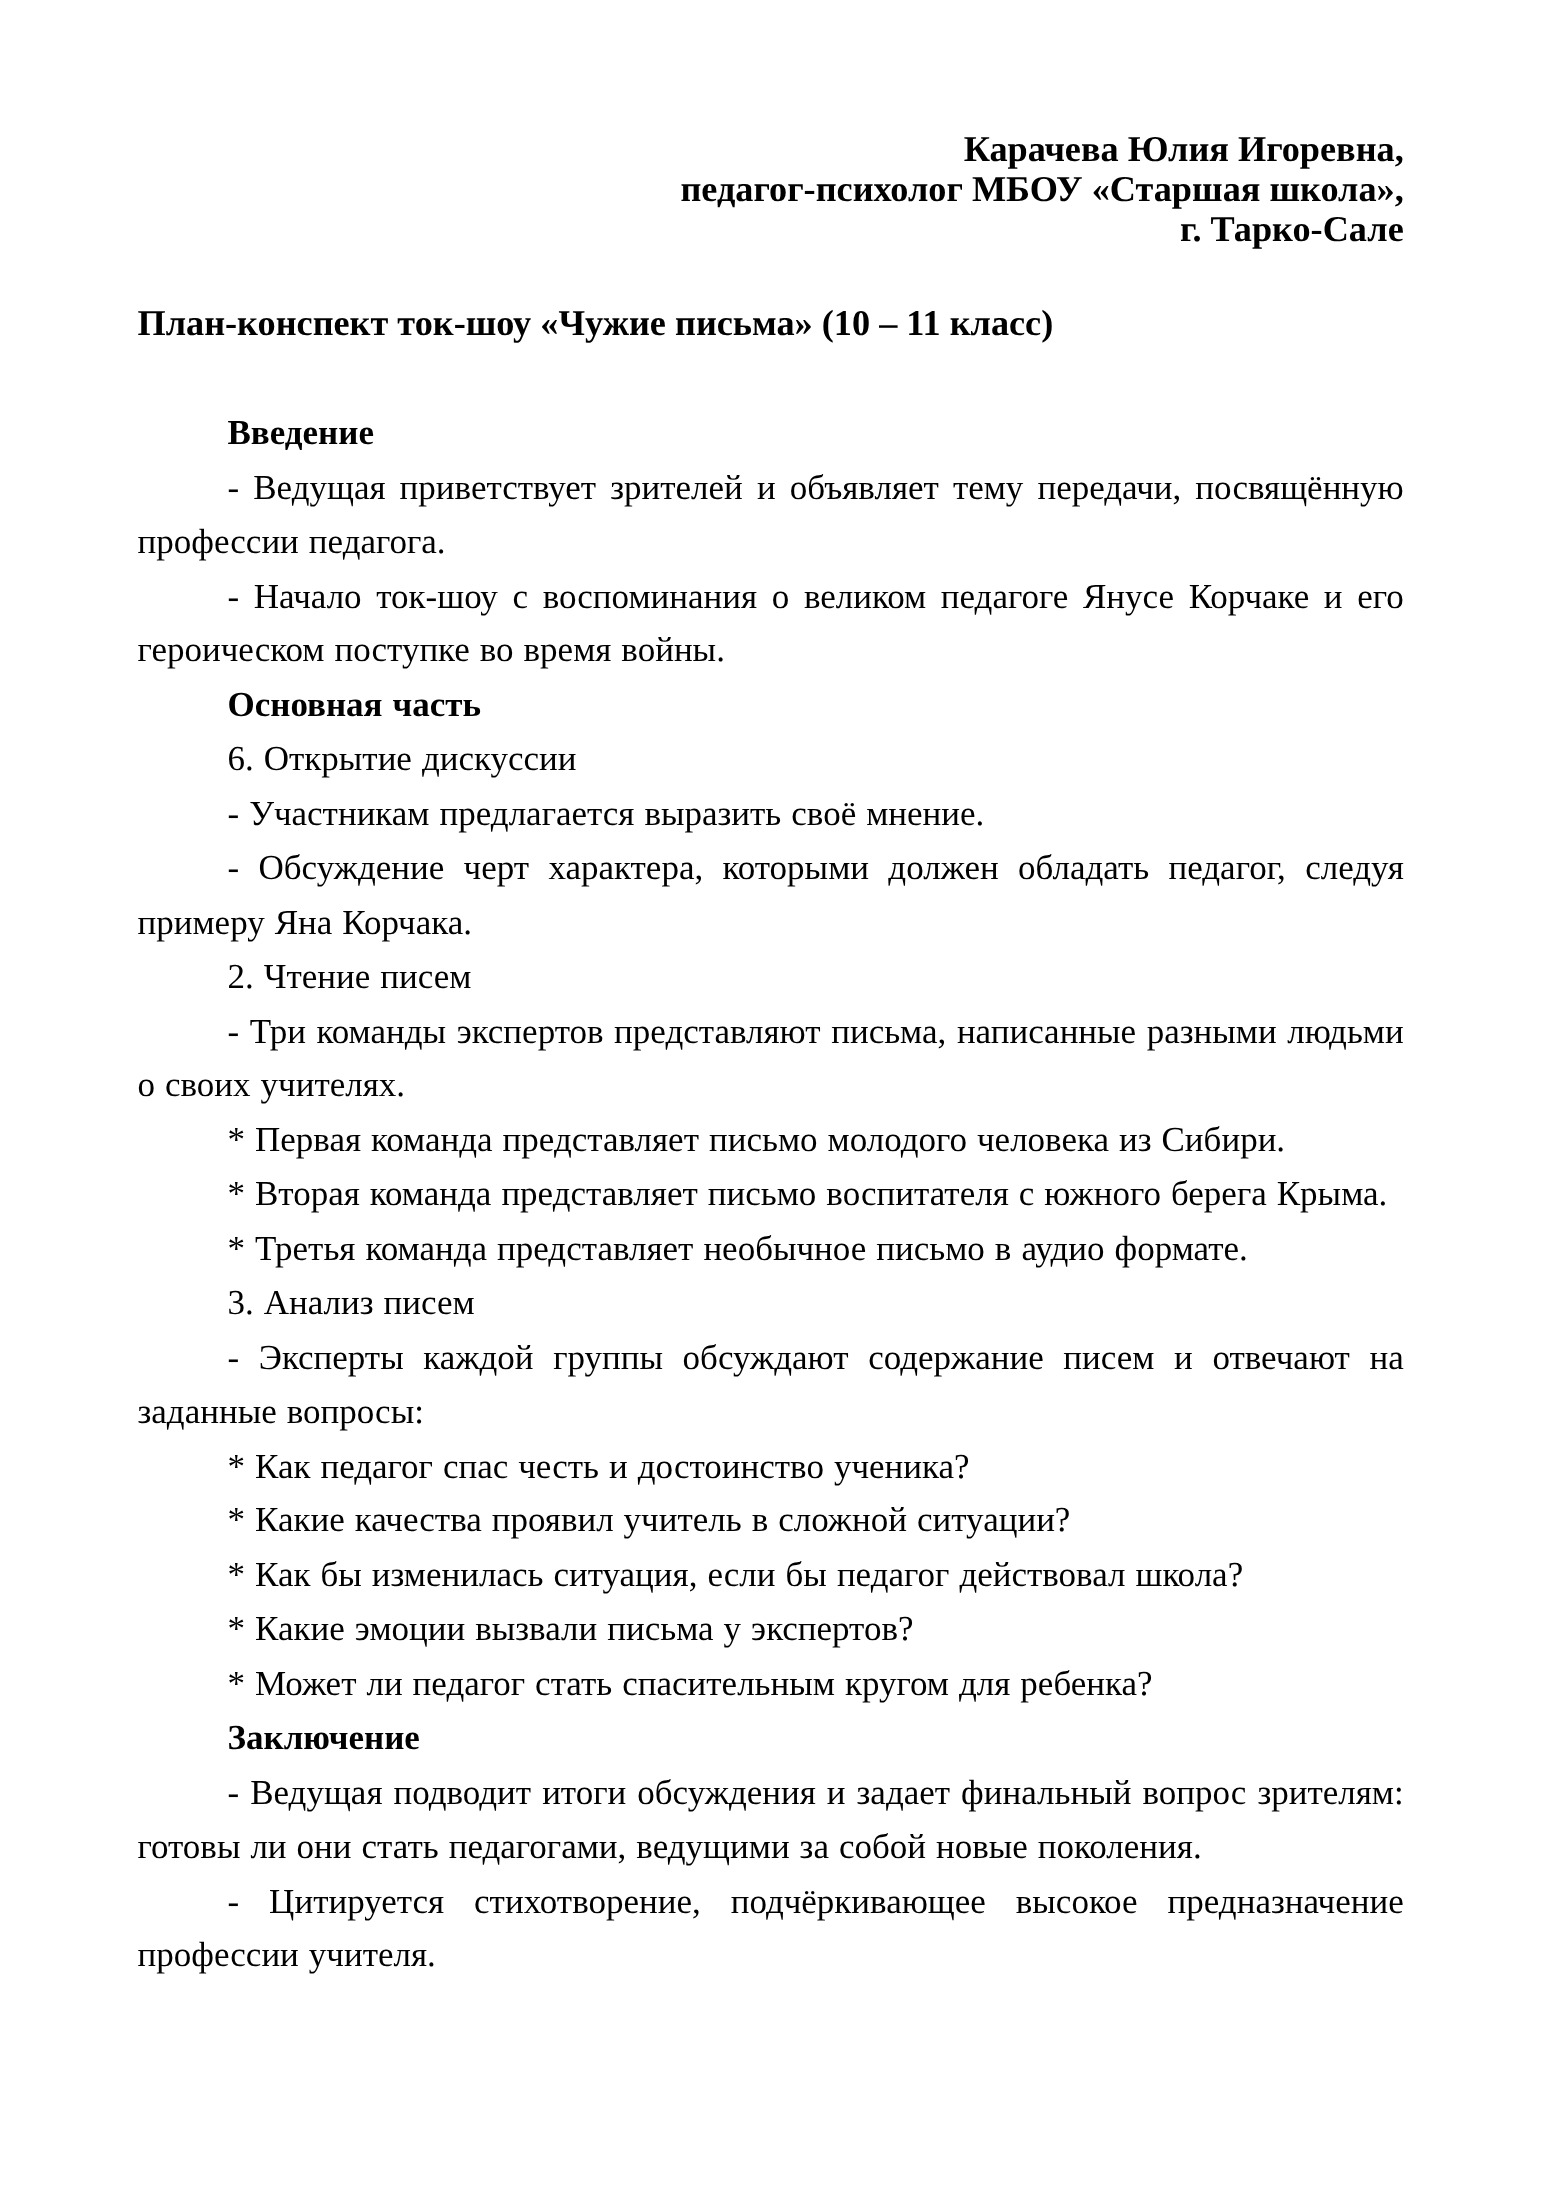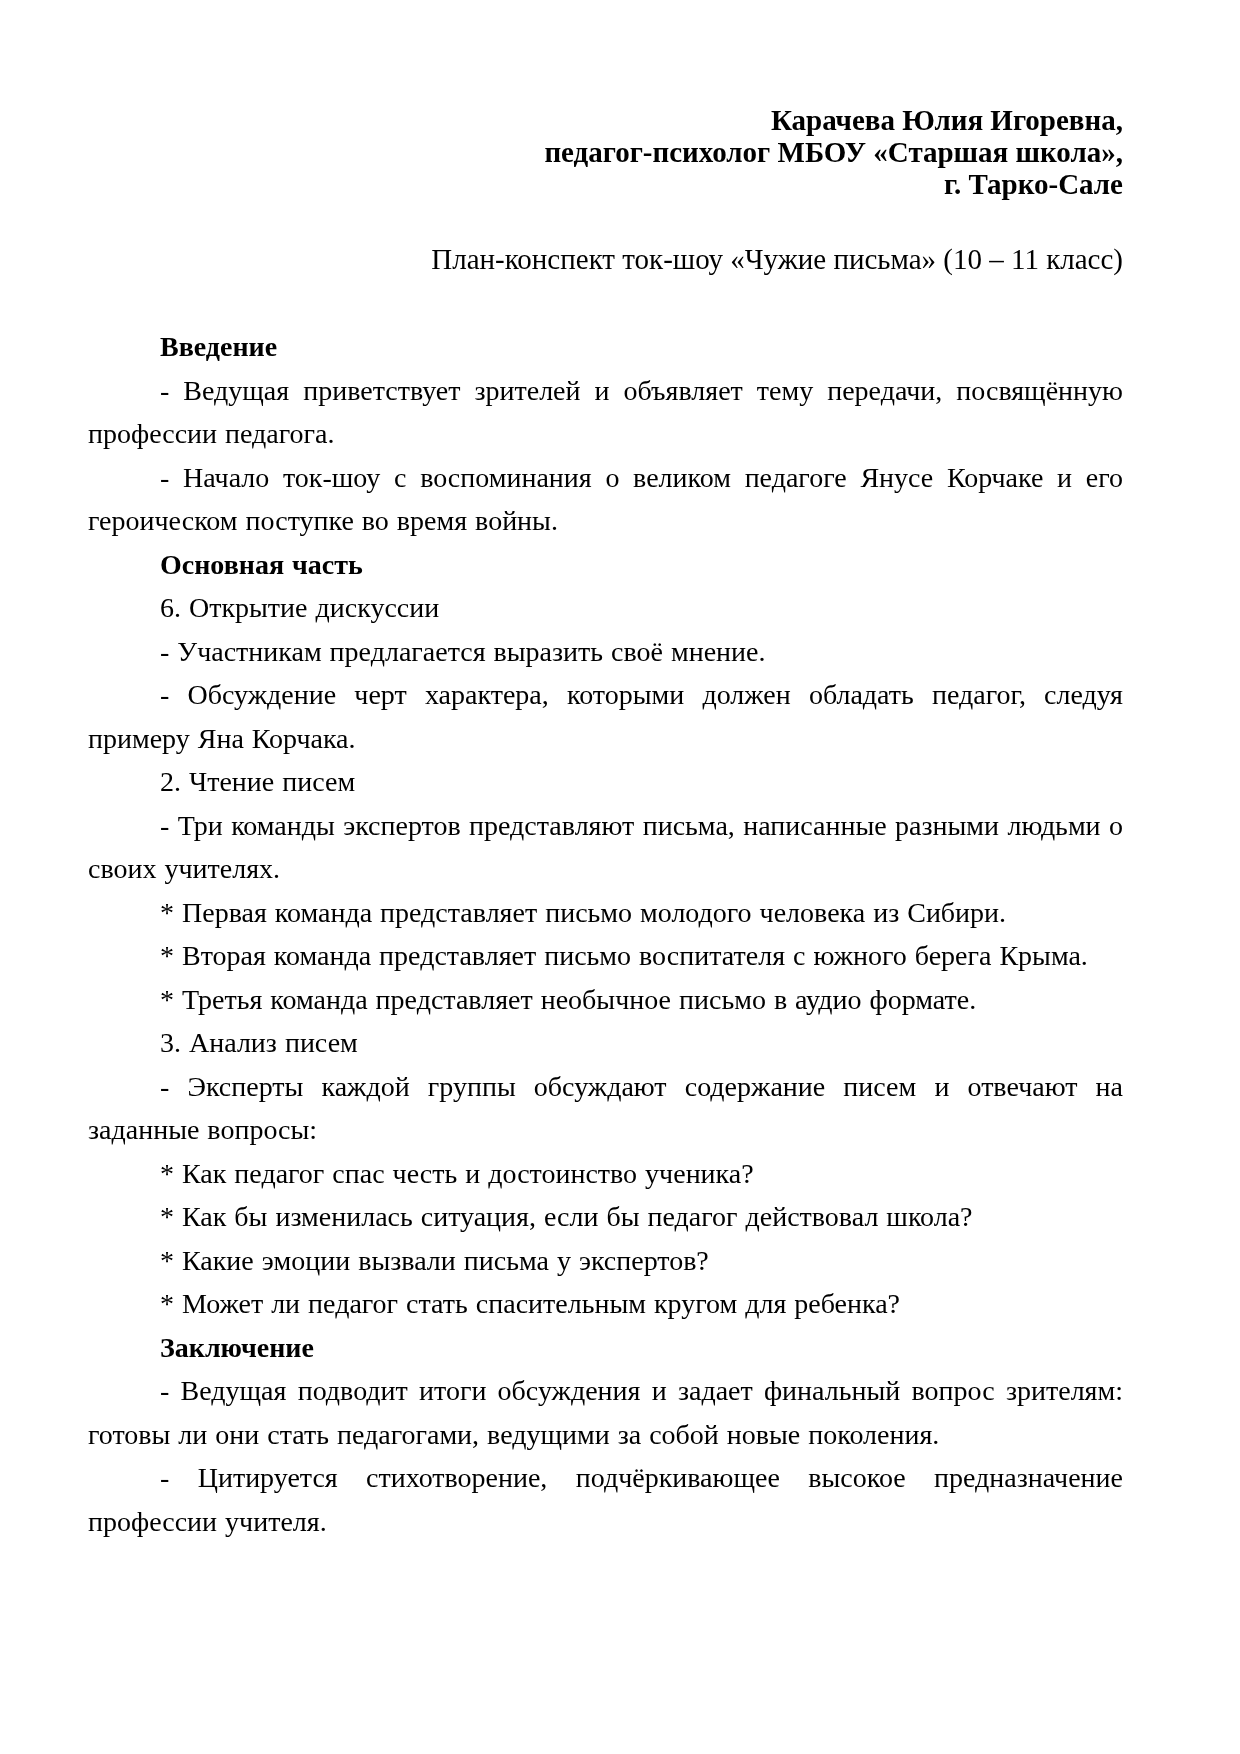--- a/index.html
+++ b/index.html
@@ -11,36 +11,36 @@
     width: 1240px;
     height: 1754px;
     font-family: "Liberation Serif", "DejaVu Serif", serif;
     color: #000000;
     overflow: hidden;
   }
   .page {
     box-sizing: border-box;
     width: 1228px;
     height: 1754px;
-    padding: 104px 105px 60px 88px;
+    padding: 104px 105px 60px 110px;
     background: #ffffff;
   }
   .doc-header {
     text-align: right;
     font-weight: bold;
     font-size: 29px;
     line-height: 32px;
   }
   .doc-header .hline {
     display: block;
   }
   .doc-title {
     margin: 38px 0 44px 0;
-    text-align: right;
-    font-weight: normal;
+    text-align: left;
+    font-weight: bold;
     font-size: 29px;
     line-height: 43px;
   }
   .doc-body p.para {
     margin: 0;
     font-size: 28px;
     line-height: 43.5px;
     text-align: justify;
     text-indent: 72px;
     word-spacing: 1px;
@@ -72,20 +72,21 @@
       <p class="para body">- Участникам предлагается выразить своё мнение.</p>
       <p class="para body">- Обсуждение черт характера, которыми должен обладать педагог, следуя примеру Яна Корчака.</p>
       <p class="para body">2. Чтение писем</p>
       <p class="para body">- Три команды экспертов представляют письма, написанные разными людьми о своих учителях.</p>
       <p class="para body">* Первая команда представляет письмо молодого человека из Сибири.</p>
       <p class="para body">* Вторая команда представляет письмо воспитателя с южного берега Крыма.</p>
       <p class="para body">* Третья команда представляет необычное письмо в аудио формате.</p>
       <p class="para body">3. Анализ писем</p>
       <p class="para body">- Эксперты каждой группы обсуждают содержание писем и отвечают на заданные вопросы:</p>
       <p class="para body">* Как педагог спас честь и достоинство ученика?</p>
+      <p class="para body">* Какие качества проявил учитель в сложной ситуации?</p>
       <p class="para body">* Как бы изменилась ситуация, если бы педагог действовал школа?</p>
       <p class="para body">* Какие эмоции вызвали письма у экспертов?</p>
       <p class="para body">* Может ли педагог стать спасительным кругом для ребенка?</p>
       <p class="para heading">Заключение</p>
       <p class="para body">- Ведущая подводит итоги обсуждения и задает финальный вопрос зрителям: готовы ли они стать педагогами, ведущими за собой новые поколения.</p>
       <p class="para body">- Цитируется стихотворение, подчёркивающее высокое предназначение профессии учителя.</p>
     </div>
 
 </div>
 

